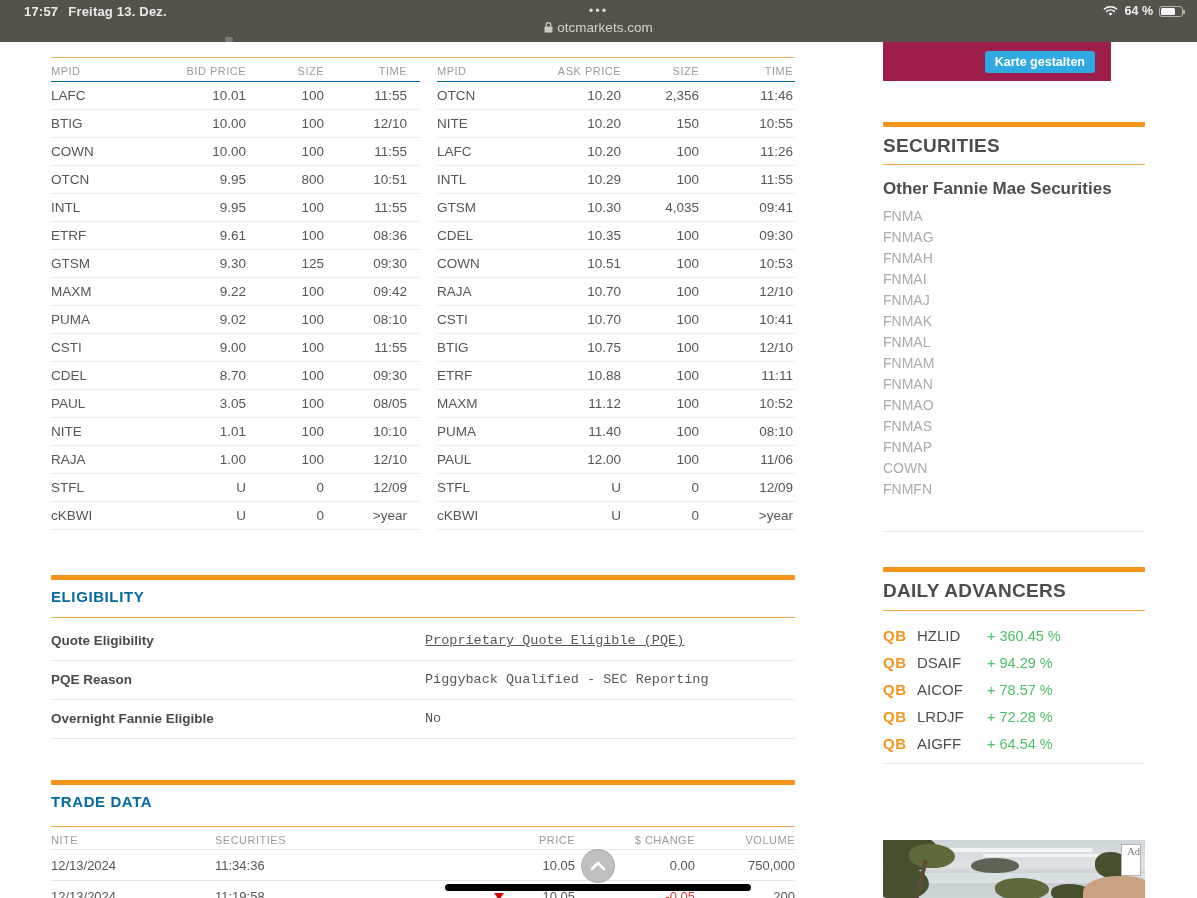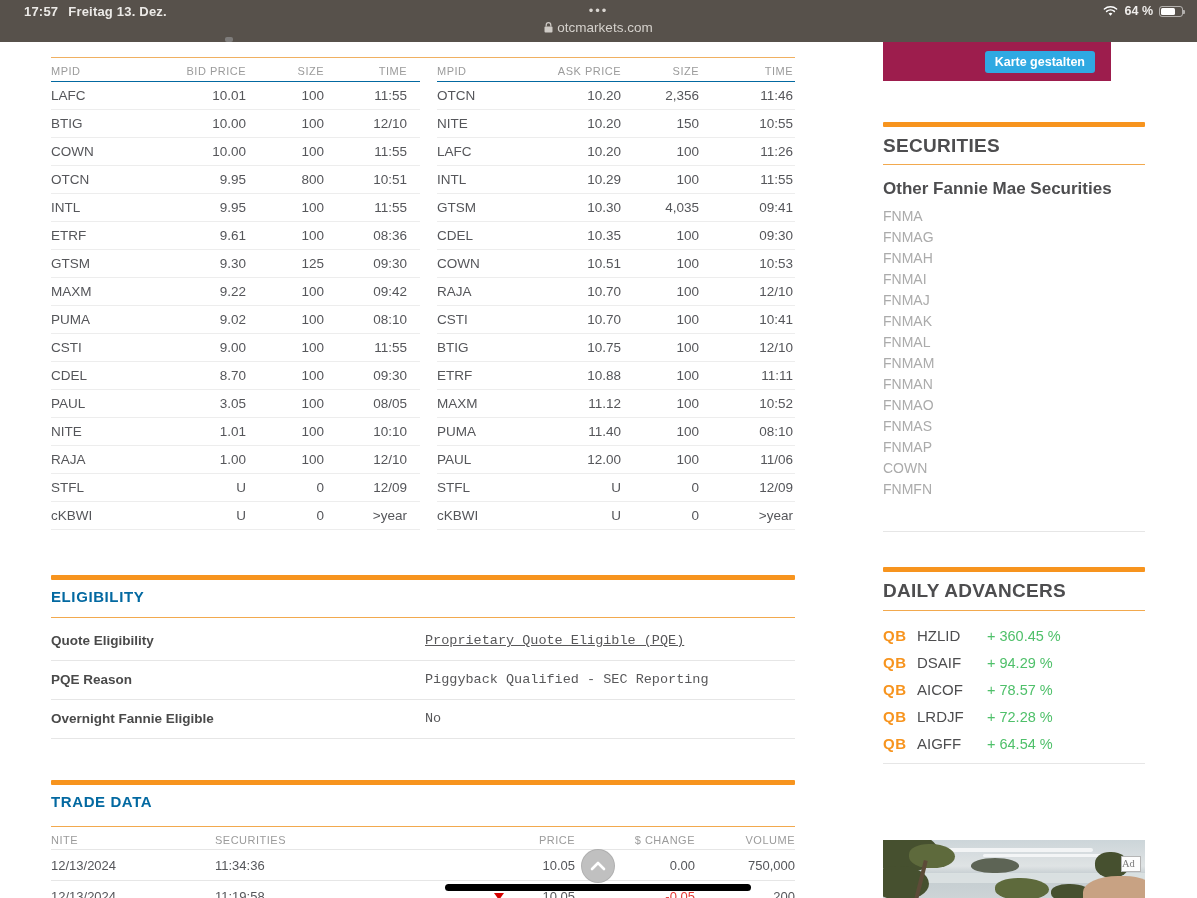--- a/index.html
+++ b/index.html
@@ -74,22 +74,22 @@
 
   
   .ad-photo { position:absolute; left:883px; top:840px; width:262px; height:58px; overflow:hidden; background:linear-gradient(#ccd5d9 0%, #dfe3e4 45%, #c3ccd0 60%, #cdd4d6 100%); }
   .cloud { position:absolute; background:rgba(255,255,255,.7); border-radius:4px; }
   .island { position:absolute; left:88px; top:18px; width:48px; height:15px; background:#5d6455; border-radius:50% 50% 45% 45%; }
   .sea-band { position:absolute; left:0; top:33px; width:262px; height:10px; background:rgba(222,229,229,.8); }
   .tree-blob { position:absolute; background:#46502f; border-radius:45% 55% 50% 50%; }
   .tree-blob.light { background:#5e6a3c; }
   .trunk { position:absolute; background:#5d4b38; }
   .rock { position:absolute; right:-8px; bottom:-10px; width:70px; height:32px; background:#c8a283; border-radius:50% 40% 0 0; }
-  .ad-label { position:absolute; top:16px; right:4px; width:20px; height:16px; background:#fdfdfd; border:1px solid #b5b5b5;
-      font-family:"Liberation Serif", serif; font-size:10.5px; color:#7a7a7a; text-align:left; line-height:14px; }
+  .ad-label { position:absolute; top:4px; right:4px; width:20px; height:32px; background:#fdfdfd; border:1px solid #b5b5b5;
+      font-family:"Liberation Serif", serif; font-size:10.5px; color:#7a7a7a; text-align:right; line-height:14px; }
 </style>
 </head>
 <body>
 
 <div class="statusbar">
   <div class="sb-left">
     <span>17:57</span><span class="sb-date">Freitag 13. Dez.</span>
   </div>
   <div class="sb-dots">•••</div>
   <div class="sb-url">

